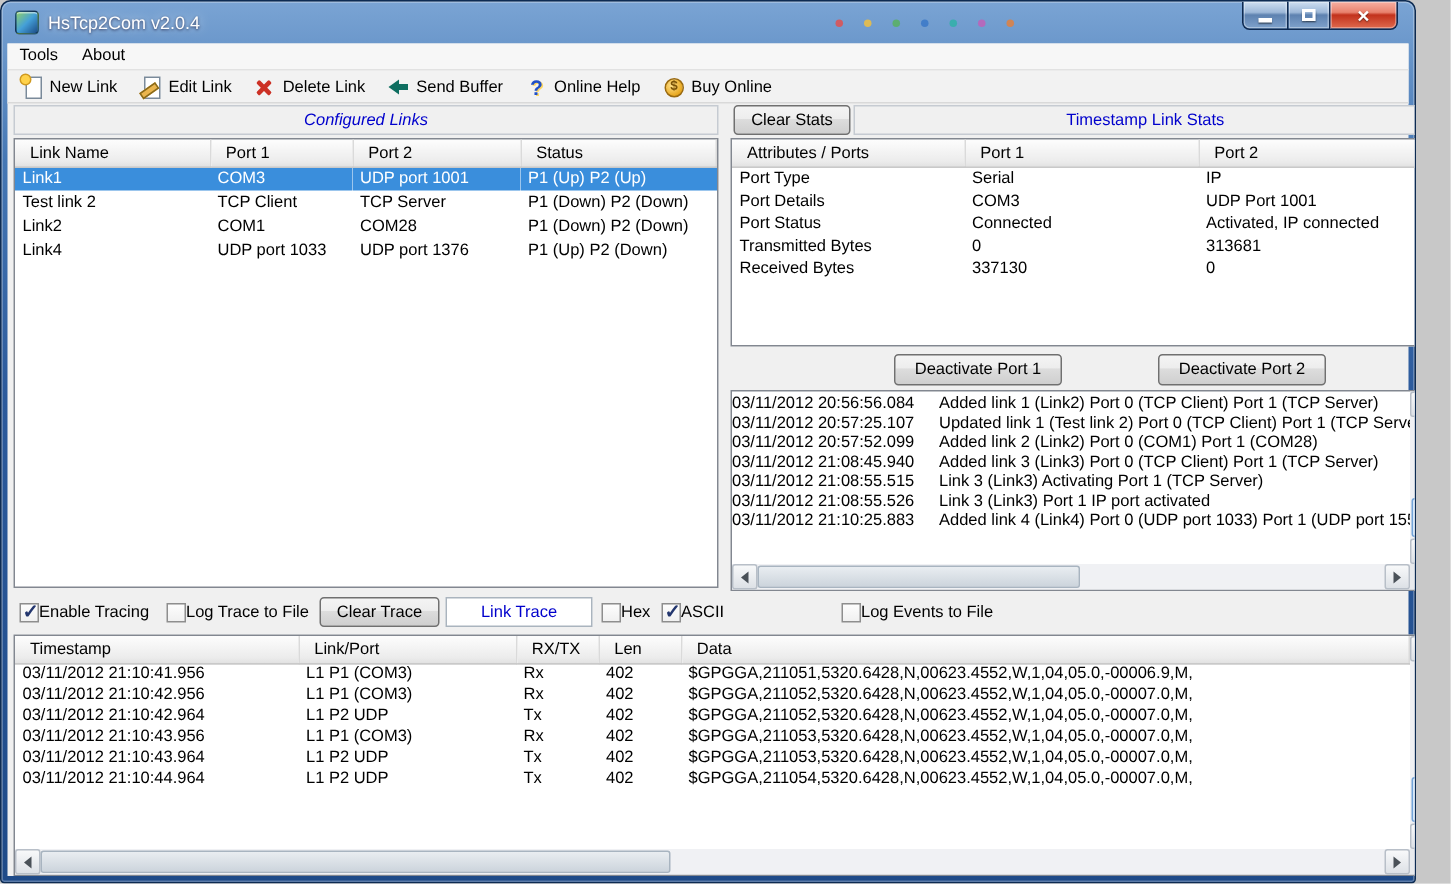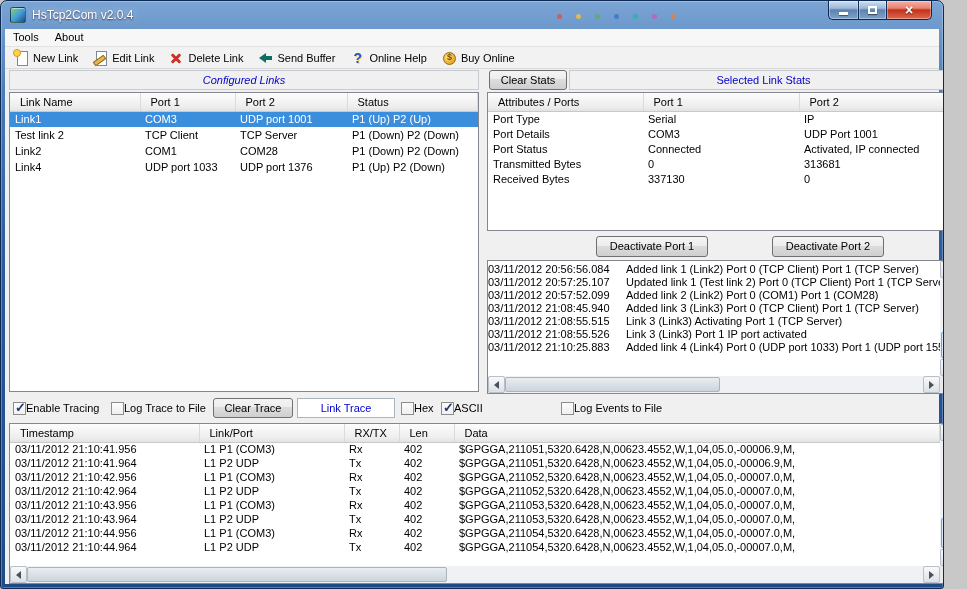--- a/index.html
+++ b/index.html
@@ -246,21 +246,21 @@
               <td>UDP port 1033</td>
               <td>UDP port 1376</td>
               <td>P1 (Up) P2 (Down)</td>
             </tr>
           </tbody>
       </table>
     </div>
 
     <div class="btn" id="clear-stats-btn">Clear Stats</div>
     <div class="group-hdr" id="stats-hdr">
-      <span class="panel-title">Selected Link Stats</span>
+      <span class="panel-title">Timestamp Link Stats</span>
     </div>
     <div class="lv-box" id="stats-box">
       <table class="lv stats-table">
         <colgroup>
             <col style="width:155px">
             <col style="width:156px">
             <col>
           </colgroup>
         <thead>
           <tr>
@@ -403,27 +403,20 @@
           <tbody>
 
               <tr>
                 <td>03/11/2012 21:10:41.956</td>
                 <td>L1 P1 (COM3)</td>
                 <td>Rx</td>
                 <td>402</td>
                 <td>$GPGGA,211051,5320.6428,N,00623.4552,W,1,04,05.0,-00006.9,M,</td>
               </tr>
 
-              <tr>
-                <td>03/11/2012 21:10:41.964</td>
-                <td>L1 P2 UDP</td>
-                <td>Tx</td>
-                <td>402</td>
-                <td>$GPGGA,211051,5320.6428,N,00623.4552,W,1,04,05.0,-00006.9,M,</td>
-              </tr>
 
               <tr>
                 <td>03/11/2012 21:10:42.956</td>
                 <td>L1 P1 (COM3)</td>
                 <td>Rx</td>
                 <td>402</td>
                 <td>$GPGGA,211052,5320.6428,N,00623.4552,W,1,04,05.0,-00007.0,M,</td>
               </tr>
 
               <tr>
@@ -443,27 +436,20 @@
               </tr>
 
               <tr>
                 <td>03/11/2012 21:10:43.964</td>
                 <td>L1 P2 UDP</td>
                 <td>Tx</td>
                 <td>402</td>
                 <td>$GPGGA,211053,5320.6428,N,00623.4552,W,1,04,05.0,-00007.0,M,</td>
               </tr>
 
-              <tr>
-                <td>03/11/2012 21:10:44.956</td>
-                <td>L1 P1 (COM3)</td>
-                <td>Rx</td>
-                <td>402</td>
-                <td>$GPGGA,211054,5320.6428,N,00623.4552,W,1,04,05.0,-00007.0,M,</td>
-              </tr>
 
               <tr>
                 <td>03/11/2012 21:10:44.964</td>
                 <td>L1 P2 UDP</td>
                 <td>Tx</td>
                 <td>402</td>
                 <td>$GPGGA,211054,5320.6428,N,00623.4552,W,1,04,05.0,-00007.0,M,</td>
               </tr>
             </tbody>
         </table>

